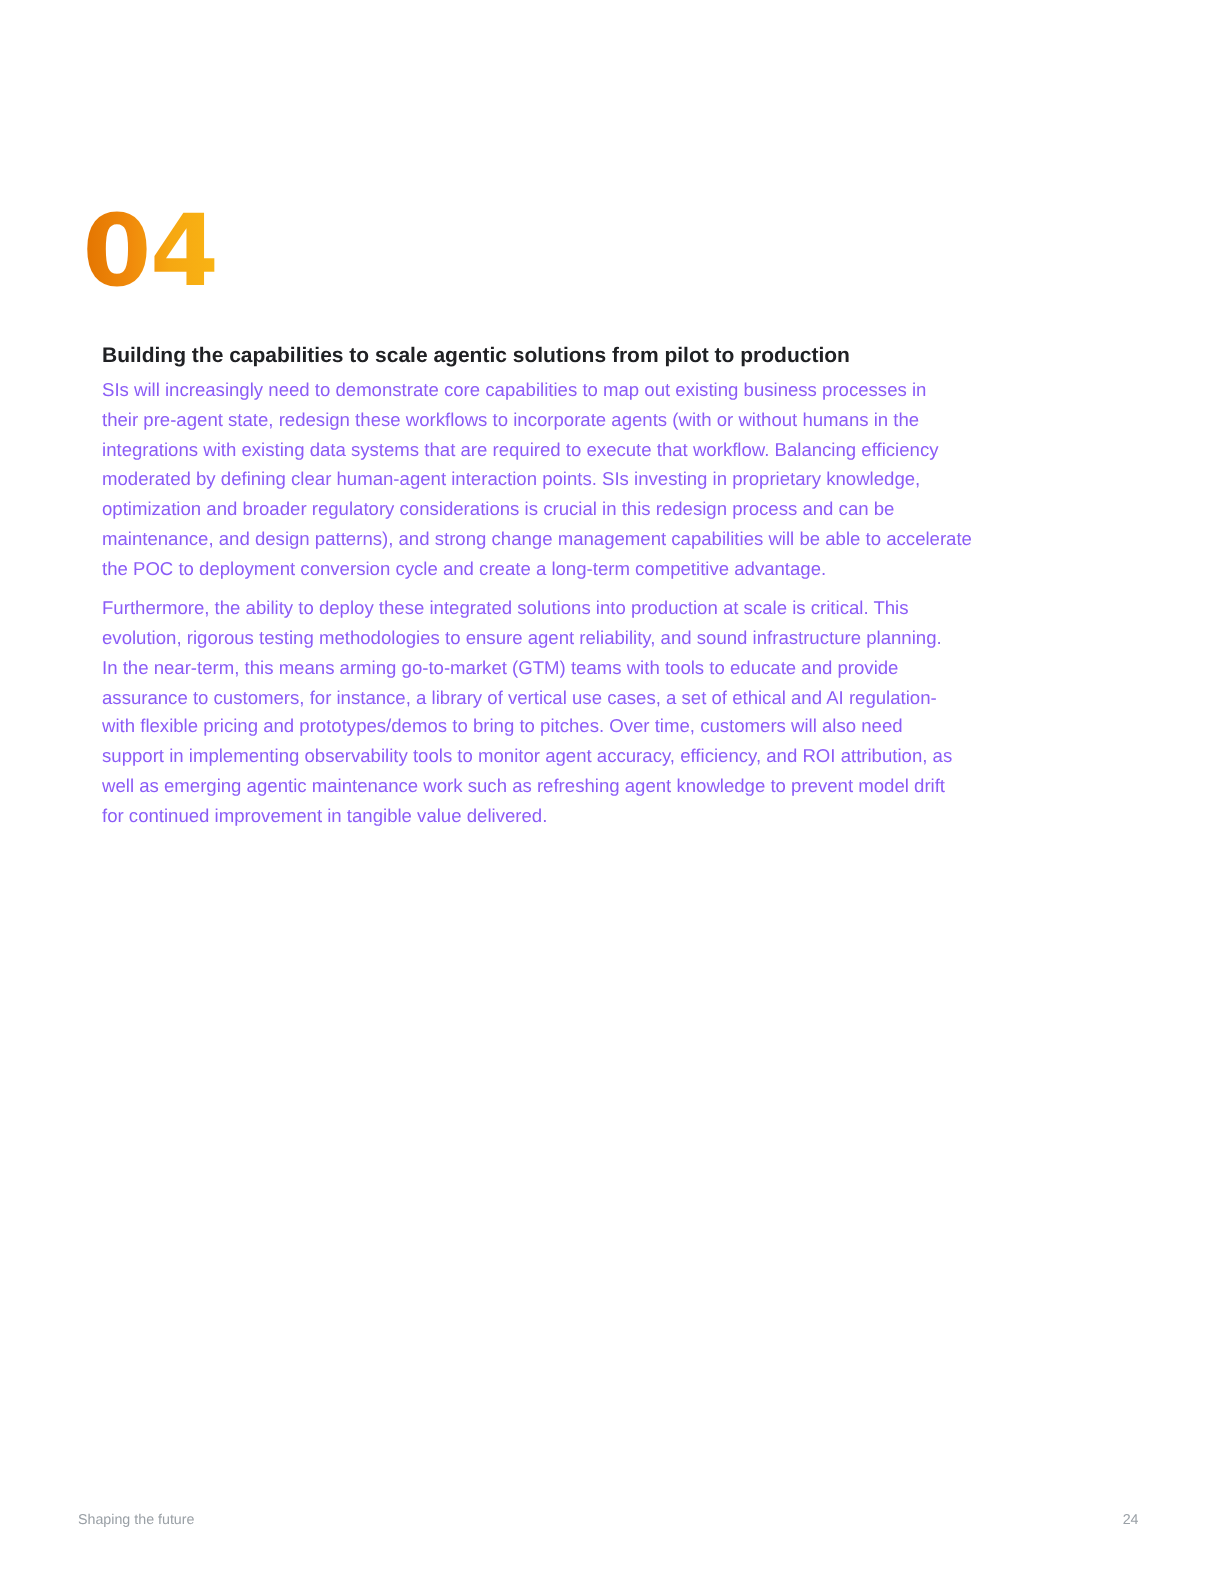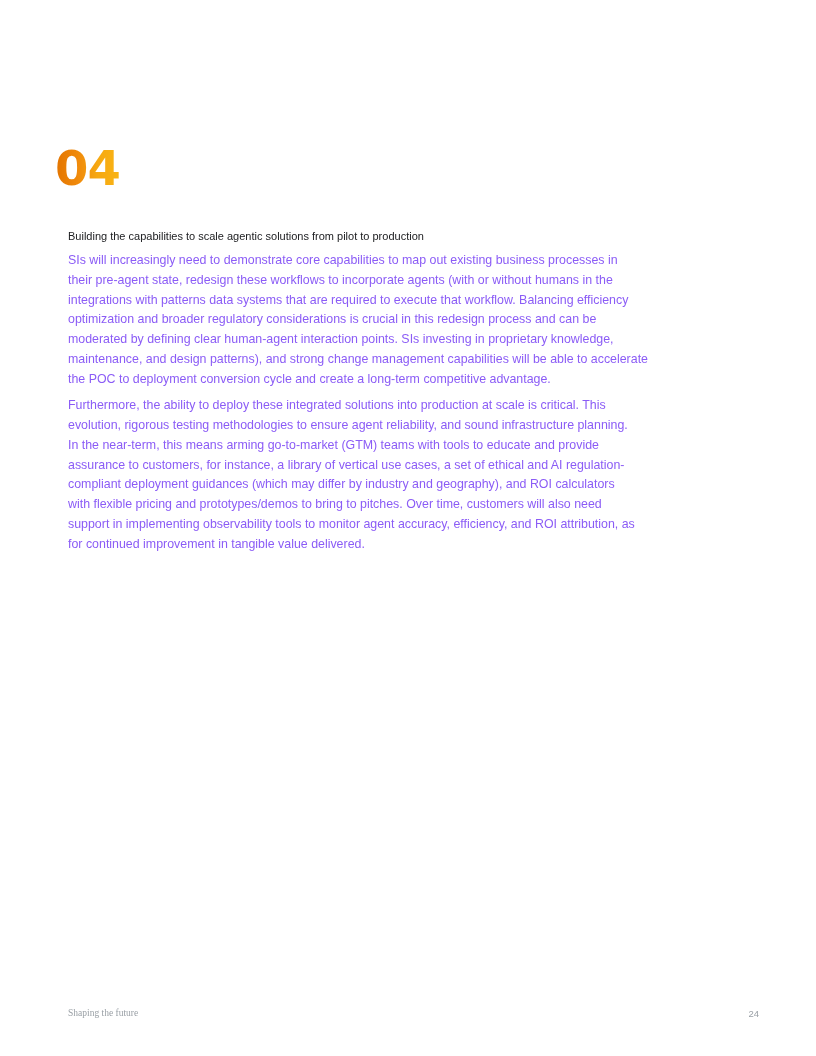--- a/index.html
+++ b/index.html
@@ -13,60 +13,60 @@
       position: relative;
       overflow: hidden;
       font-family: "Liberation Sans", "DejaVu Sans", sans-serif;
     }
     .section-number {
       position: absolute;
       left: 55px;
       top: 128px;
       font-family: "DejaVu Sans", "Liberation Sans", sans-serif;
       font-weight: bold;
-      font-size: 48px;
+      font-size: 66px;
       line-height: 80px;
       letter-spacing: -1px;
       background: linear-gradient(90deg, #E37400 0%, #F08A0B 35%, #F6A812 65%, #F9B414 100%);
       -webkit-background-clip: text;
       background-clip: text;
       color: transparent;
       -webkit-text-fill-color: transparent;
     }
     .content {
       position: absolute;
       left: 68px;
       top: 227px;
       width: 625px;
     }
     .section-heading {
       margin: 0 0 6px 0;
       font-family: "Liberation Sans", sans-serif;
-      font-weight: normal;
-      font-size: 11px;
+      font-weight: bold;
+      font-size: 14px;
       line-height: 18px;
       color: #202124;
       white-space: nowrap;
     }
     .paragraph {
       margin: 0 0 7px 0;
       font-family: "Liberation Sans", sans-serif;
       font-size: 12.4px;
       line-height: 19.75px;
       color: #8b5cf6;
     }
     .line {
       display: block;
       white-space: nowrap;
     }
     .footer-left {
       position: absolute;
-      left: 68px;
+      left: 52px;
       top: 1008px;
-      font-family: Liberation Serif, serif;
+      font-family: Liberation Sans, sans-serif;
       font-size: 9.5px;
       color: #9aa0a6;
     }
     .footer-right {
       position: absolute;
       right: 57px;
       top: 1008px;
       font-family: "Liberation Sans", sans-serif;
       font-size: 9.5px;
       color: #9aa0a6;
@@ -76,33 +76,33 @@
 <body>
 
 <div class="section-number">04</div>
 
 <div class="content">
   <h2 class="section-heading">Building the capabilities to scale agentic solutions from pilot to production</h2>
 
   <p class="paragraph">
     <span class="line">SIs will increasingly need to demonstrate core capabilities to map out existing business processes in</span>
     <span class="line">their pre-agent state, redesign these workflows to incorporate agents (with or without humans in the</span>
-    <span class="line">integrations with patterns data systems that are required to execute that workflow. Balancing efficiency</span>
+    <span class="line">integrations with existing data systems that are required to execute that workflow. Balancing efficiency</span>
+    <span class="line">moderated by defining clear human-agent interaction points. SIs investing in proprietary knowledge,</span>
     <span class="line">optimization and broader regulatory considerations is crucial in this redesign process and can be</span>
-    <span class="line">moderated by defining clear human-agent interaction points. SIs investing in proprietary knowledge,</span>
     <span class="line">maintenance, and design patterns), and strong change management capabilities will be able to accelerate</span>
     <span class="line">the POC to deployment conversion cycle and create a long-term competitive advantage.</span>
   </p>
 
   <p class="paragraph">
     <span class="line">Furthermore, the ability to deploy these integrated solutions into production at scale is critical. This</span>
     <span class="line">evolution, rigorous testing methodologies to ensure agent reliability, and sound infrastructure planning.</span>
     <span class="line">In the near-term, this means arming go-to-market (GTM) teams with tools to educate and provide</span>
     <span class="line">assurance to customers, for instance, a library of vertical use cases, a set of ethical and AI regulation-</span>
-    <span class="line">compliant deployment guidances (which may differ by industry and geography), and ROI calculators</span>
     <span class="line">with flexible pricing and prototypes/demos to bring to pitches. Over time, customers will also need</span>
     <span class="line">support in implementing observability tools to monitor agent accuracy, efficiency, and ROI attribution, as</span>
+    <span class="line">well as emerging agentic maintenance work such as refreshing agent knowledge to prevent model drift</span>
     <span class="line">for continued improvement in tangible value delivered.</span>
   </p>
 </div>
 
 <div class="footer-left">Shaping the future</div>
 <div class="footer-right">24</div>
 
 </body></html>

